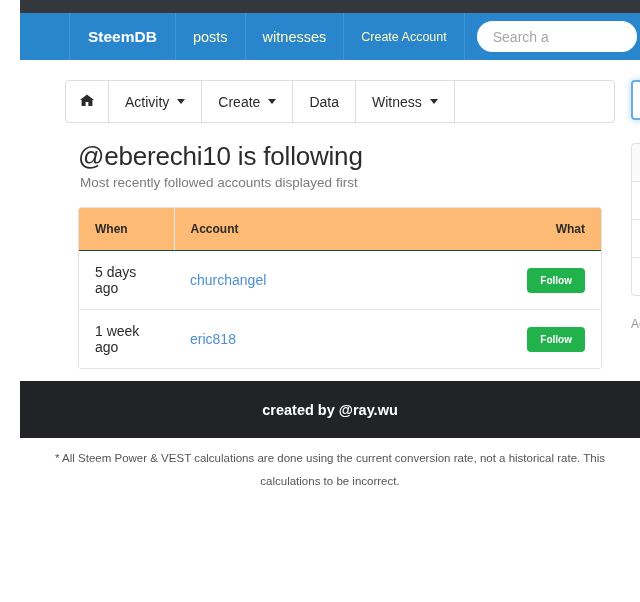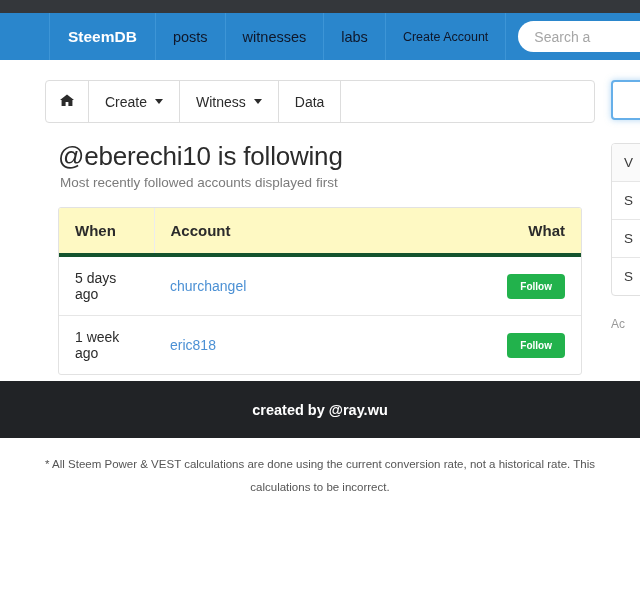--- a/index.html
+++ b/index.html
@@ -35,21 +35,21 @@
     color: #ffffff;
     font-size: 15.5px;
     font-weight: bold;
     white-space: nowrap;
     border-right: 1px solid #3d95d6;
     cursor: pointer;
   }
   .nav-item {
     display: flex; align-items: center;
     padding: 0 17px;
-    color: #0f172a;
+    color: #fef9c3;
     font-size: 14.5px;
     white-space: nowrap;
     border-right: 1px solid #3d95d6;
     cursor: pointer;
   }
   .nav-item.active { background: #2072b2; color: #ffffff; }
   .nav-item.small { font-size: 12.5px; }
   .nav-search-wrap {
     display: flex; align-items: center;
     padding-left: 12px;
@@ -143,27 +143,27 @@
     border-radius: 3px;
     background: #ffffff;
     overflow: hidden;
   }
   table.follow-table {
     width: 100%;
     border-collapse: collapse;
     font-size: 14px;
   }
   table.follow-table thead th {
-    background: #fef9c3;
+    background: #fdba74;
     text-align: left;
     font-weight: bold;
     color: #2b2b2b;
     padding: 14px 16px;
-    font-size: 15px;
-    border-bottom: 4px solid #14532d;
+    font-size: 12px;
+    border-bottom: 1px solid #14532d;
   }
   table.follow-table thead th.col-when { width: 95px; border-right: 1px solid #ececec; }
   table.follow-table thead th.col-what { text-align: right; width: 105px; }
   table.follow-table tbody td {
     padding: 13px 16px;
     border-bottom: 1px solid #e6e6e6;
     color: #2b2b2b;
     vertical-align: middle;
   }
   table.follow-table tbody tr:last-child td { border-bottom: none; }
@@ -240,37 +240,36 @@
     width: 100%;
     height: 57px;
     background: #212326;
     color: #ffffff;
     display: flex;
     align-items: center;
     justify-content: center;
     font-size: 14.5px;
     font-weight: bold;
   }
-  .outer { position: relative; width: 640px; height: 534px; overflow: hidden; }
+  .outer { position: relative; width: 640px; height: 534px; overflow: hidden; padding-left: 20px; }
 </style>
 </head>
 <body>
 
 <div class="outer">
 
   <div class="top-strip"></div>
 
   <div class="navbar">
     <div class="nav-spacer"></div>
 
     <div class="nav-brand">SteemDB</div>
 
     <div class="nav-item">posts</div>
     <div class="nav-item">witnesses</div>
-    <div class="nav-item">labs</div>
     <div class="nav-item small">Create Account</div>
 
     <div class="nav-search-wrap">
       <input class="nav-search" type="text" placeholder="Search a" style="">
     </div>
   </div>
 
   <div class="page">
     <div class="container">
 
@@ -278,29 +277,33 @@
 
         <div class="subnav">
           <div class="subnav-item home">
             <span class="home-icon">
               <svg width="14" height="13" viewBox="0 0 16 14" xmlns="http://www.w3.org/2000/svg">
                 <path d="M8 0 L16 6.4 L14.2 6.4 L14.2 13.4 L9.6 13.4 L9.6 8.8 L6.4 8.8 L6.4 13.4 L1.8 13.4 L1.8 6.4 L0 6.4 Z" fill="#2b2b2b"></path>
               </svg>
             </span>
           </div>
           <div class="subnav-item">
+            <span>Activity</span>
+            <span class="caret"></span>
+          </div>
+          <div class="subnav-item">
             <span>Create</span>
             <span class="caret"></span>
+          </div>
+          <div class="subnav-item">
+            <span>Data</span>
           </div>
           <div class="subnav-item">
             <span>Witness</span>
             <span class="caret"></span>
-          </div>
-          <div class="subnav-item">
-            <span>Data</span>
           </div>
           <div class="subnav-tail"></div>
         </div>
 
         <div class="heading-wrap">
           <h1 class="page-title">@eberechi10 is following</h1>
           <div class="page-sub">Most recently followed accounts displayed first</div>
         </div>
 
         <div class="panel">

